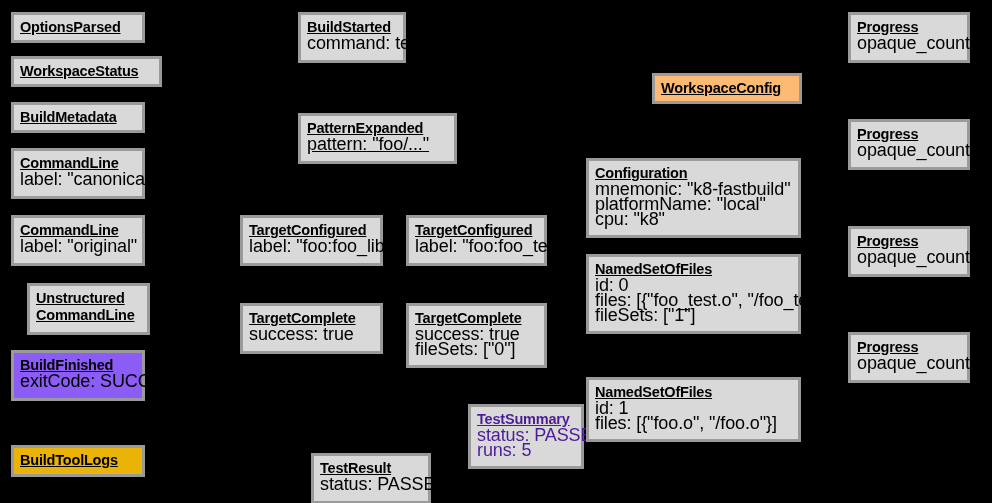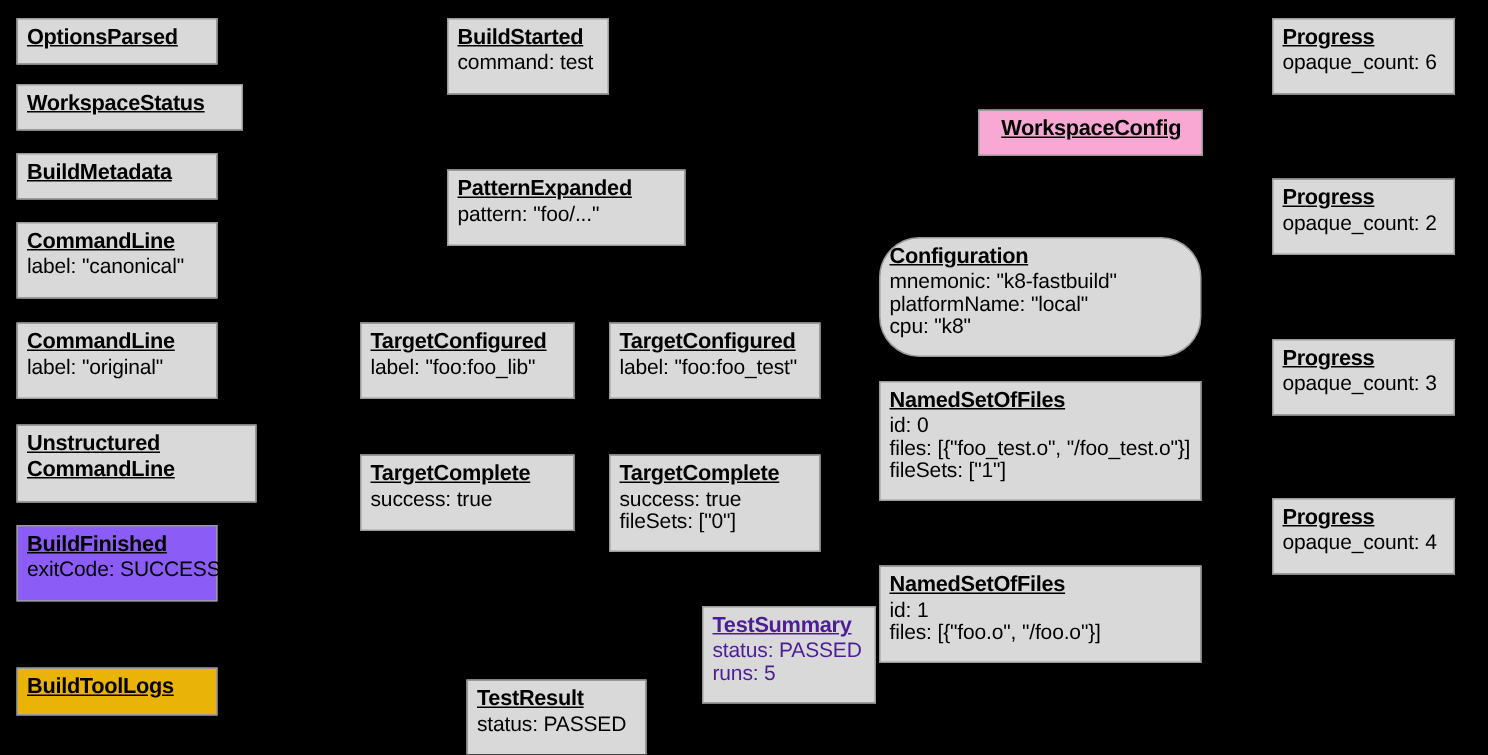--- a/index.html
+++ b/index.html
@@ -13,36 +13,36 @@
     width: 992px;
     height: 503px;
     background: #000000;
     overflow: hidden;
     font-family: "Liberation Sans", sans-serif;
   }
   .node {
     position: absolute;
     box-sizing: border-box;
     background: #d9d9d9;
-    border: 1px solid #0f766e;
+    border: 3px solid #0f766e;
     padding: 4px 5px 4px 6px;
     color: #000000;
     line-height: 15px;
   }
   .node-title {
     display: inline-block;
     font-size: 14.5px;
     font-weight: bold;
     text-decoration: underline;
     letter-spacing: -0.2px;
     line-height: 17px;
     white-space: pre-line;
   }
   .node-fields {
-    font-size: 14px;
+    font-size: 18px;
     font-weight: normal;
     letter-spacing: -0.1px;
     line-height: 15px;
   }
   .field-line {
     display: block;
     white-space: pre;
   }
 </style>
 </head>
@@ -51,30 +51,30 @@
 <div id="canvas">
     <div class="node" style="left: 11px; top: 12px; width: 134px; height: 31px; background: rgb(217, 217, 217); border-color: rgb(154, 154, 154); color: rgb(0, 0, 0);"><span class="node-title">OptionsParsed</span></div>
     <div class="node" style="left: 11px; top: 56px; width: 151px; height: 31px; background: rgb(217, 217, 217); border-color: rgb(154, 154, 154); color: rgb(0, 0, 0);"><span class="node-title">WorkspaceStatus</span></div>
     <div class="node" style="left: 11px; top: 102px; width: 134px; height: 31px; background: rgb(217, 217, 217); border-color: rgb(154, 154, 154); color: rgb(0, 0, 0);"><span class="node-title">BuildMetadata</span></div>
     <div class="node" style="left: 11px; top: 148px; width: 134px; height: 51px; background: rgb(217, 217, 217); border-color: rgb(154, 154, 154); color: rgb(0, 0, 0);"><span class="node-title">CommandLine</span><div class="node-fields">
         <span class="field-line">label: "canonical"</span>
       </div></div>
     <div class="node" style="left: 11px; top: 215px; width: 134px; height: 51px; background: rgb(217, 217, 217); border-color: rgb(154, 154, 154); color: rgb(0, 0, 0);"><span class="node-title">CommandLine</span><div class="node-fields">
         <span class="field-line">label: "original"</span>
       </div></div>
-    <div class="node" style="left: 11px; top: 283px; width: 160px; height: 52px; background: rgb(217, 217, 217); border-color: rgb(154, 154, 154); color: rgb(0, 0, 0);"><span class="node-title">Unstructured
+    <div class="node" style="left: 27px; top: 283px; width: 123px; height: 52px; background: rgb(217, 217, 217); border-color: rgb(154, 154, 154); color: rgb(0, 0, 0);"><span class="node-title">Unstructured
 CommandLine</span></div>
     <div class="node" style="left: 11px; top: 350px; width: 134px; height: 51px; background: #8b5cf6; border-color: rgb(154, 154, 154); color: rgb(0, 0, 0);"><span class="node-title">BuildFinished</span><div class="node-fields">
         <span class="field-line">exitCode: SUCCESS</span>
       </div></div>
     <div class="node" style="left: 11px; top: 445px; width: 134px; height: 32px; background: #eab308; border-color: rgb(154, 154, 154); color: rgb(0, 0, 0);"><span class="node-title">BuildToolLogs</span></div>
     <div class="node" style="left: 298px; top: 12px; width: 108px; height: 51px; background: rgb(217, 217, 217); border-color: rgb(154, 154, 154); color: rgb(0, 0, 0);"><span class="node-title">BuildStarted</span><div class="node-fields">
         <span class="field-line">command: test</span>
       </div></div>
-    <div class="node" style="left: 298px; top: 113px; width: 159px; height: 51px; background: rgb(217, 217, 217); border-color: rgb(154, 154, 154); color: rgb(0, 0, 0);"><span class="node-title">PatternExpanded</span><div class="node-fields">
+    <div class="node" style="left: 298px; top: 113px; width: 159px; height: 51px; background: rgb(217, 217, 217); border-color: rgb(154, 154, 154); color: rgb(0, 0, 0); text-decoration: underline;"><span class="node-title">PatternExpanded</span><div class="node-fields">
         <span class="field-line">pattern: "foo/..."</span>
       </div></div>
     <div class="node" style="left: 240px; top: 215px; width: 143px; height: 51px; background: rgb(217, 217, 217); border-color: rgb(154, 154, 154); color: rgb(0, 0, 0);"><span class="node-title">TargetConfigured</span><div class="node-fields">
         <span class="field-line">label: "foo:foo_lib"</span>
       </div></div>
     <div class="node" style="left: 406px; top: 215px; width: 141px; height: 51px; background: rgb(217, 217, 217); border-color: rgb(154, 154, 154); color: rgb(0, 0, 0);"><span class="node-title">TargetConfigured</span><div class="node-fields">
         <span class="field-line">label: "foo:foo_test"</span>
       </div></div>
     <div class="node" style="left: 240px; top: 303px; width: 143px; height: 51px; background: rgb(217, 217, 217); border-color: rgb(154, 154, 154); color: rgb(0, 0, 0);"><span class="node-title">TargetComplete</span><div class="node-fields">
         <span class="field-line">success: true</span>
@@ -83,22 +83,22 @@
         <span class="field-line">success: true</span>
         <span class="field-line">fileSets: ["0"]</span>
       </div></div>
     <div class="node" style="left: 311px; top: 422px; width: 120px; height: 51px; background: rgb(217, 217, 217); border-color: rgb(154, 154, 154); color: rgb(0, 0, 0); margin-top: 31px;"><span class="node-title">TestResult</span><div class="node-fields">
         <span class="field-line">status: PASSED</span>
       </div></div>
     <div class="node" style="left: 440px; top: 404px; width: 116px; height: 65px; background: rgb(217, 217, 217); border-color: rgb(154, 154, 154); color: #4c1d95; margin-left: 28px;"><span class="node-title">TestSummary</span><div class="node-fields">
         <span class="field-line">status: PASSED</span>
         <span class="field-line">runs: 5</span>
       </div></div>
-    <div class="node" style="left: 652px; top: 73px; width: 150px; height: 31px; background: #f9a8d4; border-color: rgb(154, 154, 154); color: rgb(0, 0, 0); text-align: center;"><span class="node-title">WorkspaceConfig</span></div>
-    <div class="node" style="left: 586px; top: 158px; width: 215px; height: 80px; background: rgb(217, 217, 217); border-color: rgb(154, 154, 154); color: rgb(0, 0, 0); border-radius: 27px;"><span class="node-title">Configuration</span><div class="node-fields">
+    <div class="node" style="left: 652px; top: 73px; width: 150px; height: 31px; background: #fdba74; border-color: rgb(154, 154, 154); color: rgb(0, 0, 0);"><span class="node-title">WorkspaceConfig</span></div>
+    <div class="node" style="left: 586px; top: 158px; width: 215px; height: 80px; background: rgb(217, 217, 217); border-color: rgb(154, 154, 154); color: rgb(0, 0, 0);"><span class="node-title">Configuration</span><div class="node-fields">
         <span class="field-line">mnemonic: "k8-fastbuild"</span>
         <span class="field-line">platformName: "local"</span>
         <span class="field-line">cpu: "k8"</span>
       </div></div>
     <div class="node" style="left: 586px; top: 254px; width: 215px; height: 80px; background: rgb(217, 217, 217); border-color: rgb(154, 154, 154); color: rgb(0, 0, 0);"><span class="node-title">NamedSetOfFiles</span><div class="node-fields">
         <span class="field-line">id: 0</span>
         <span class="field-line">files: [{"foo_test.o", "/foo_test.o"}]</span>
         <span class="field-line">fileSets: ["1"]</span>
       </div></div>
     <div class="node" style="left: 586px; top: 377px; width: 215px; height: 65px; background: rgb(217, 217, 217); border-color: rgb(154, 154, 154); color: rgb(0, 0, 0);"><span class="node-title">NamedSetOfFiles</span><div class="node-fields">

